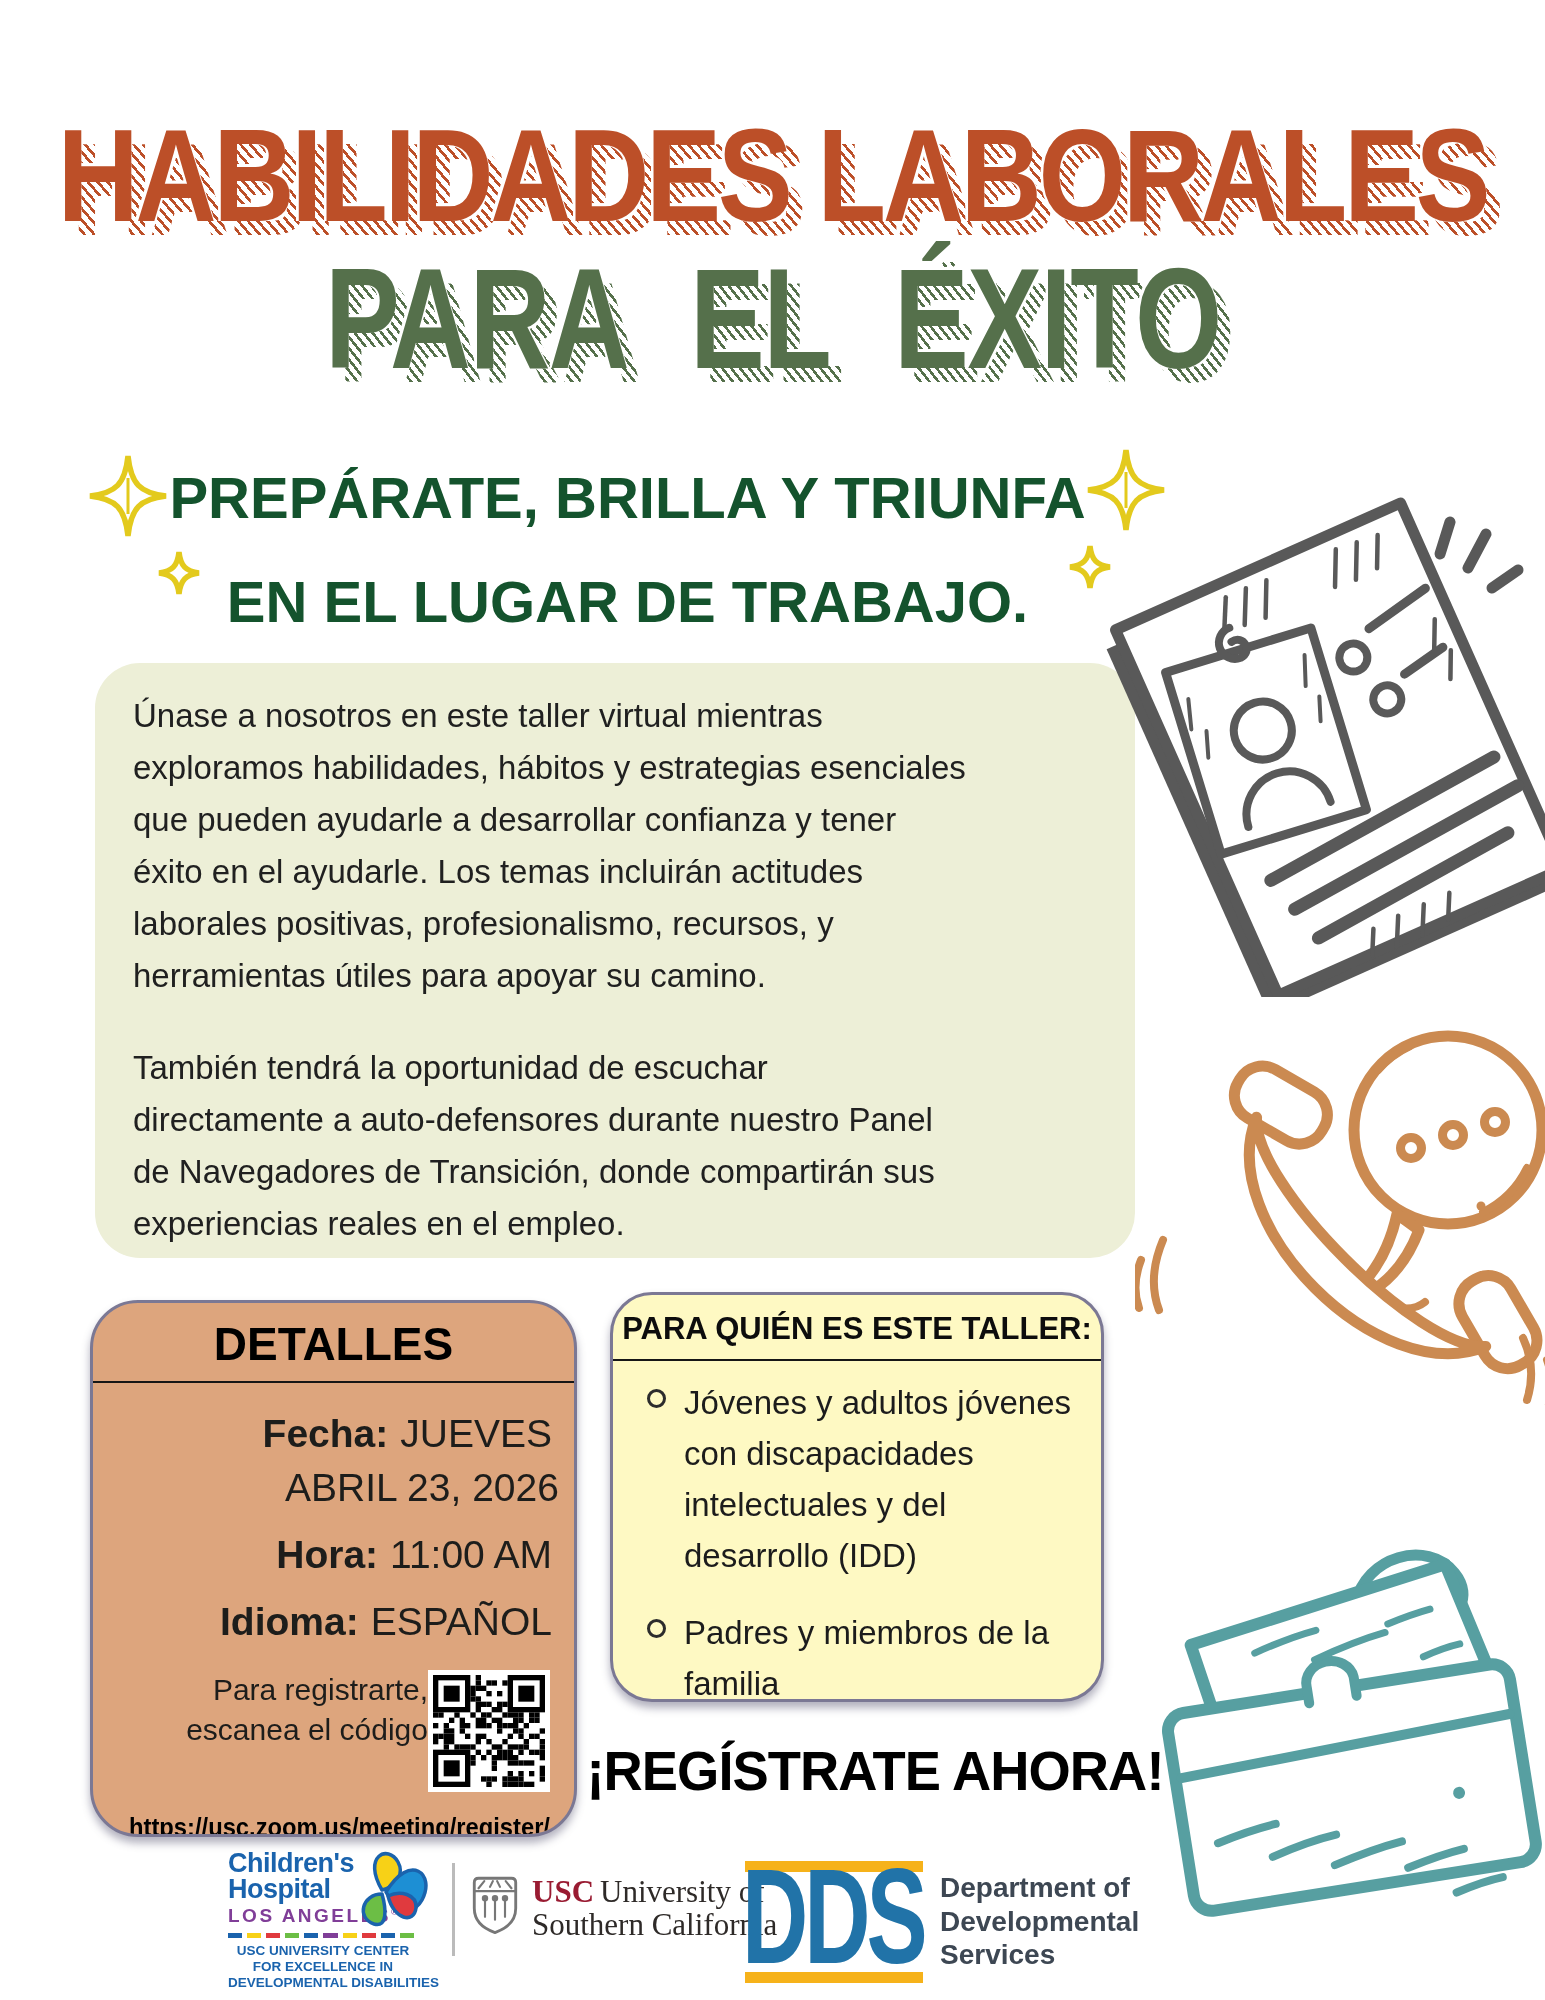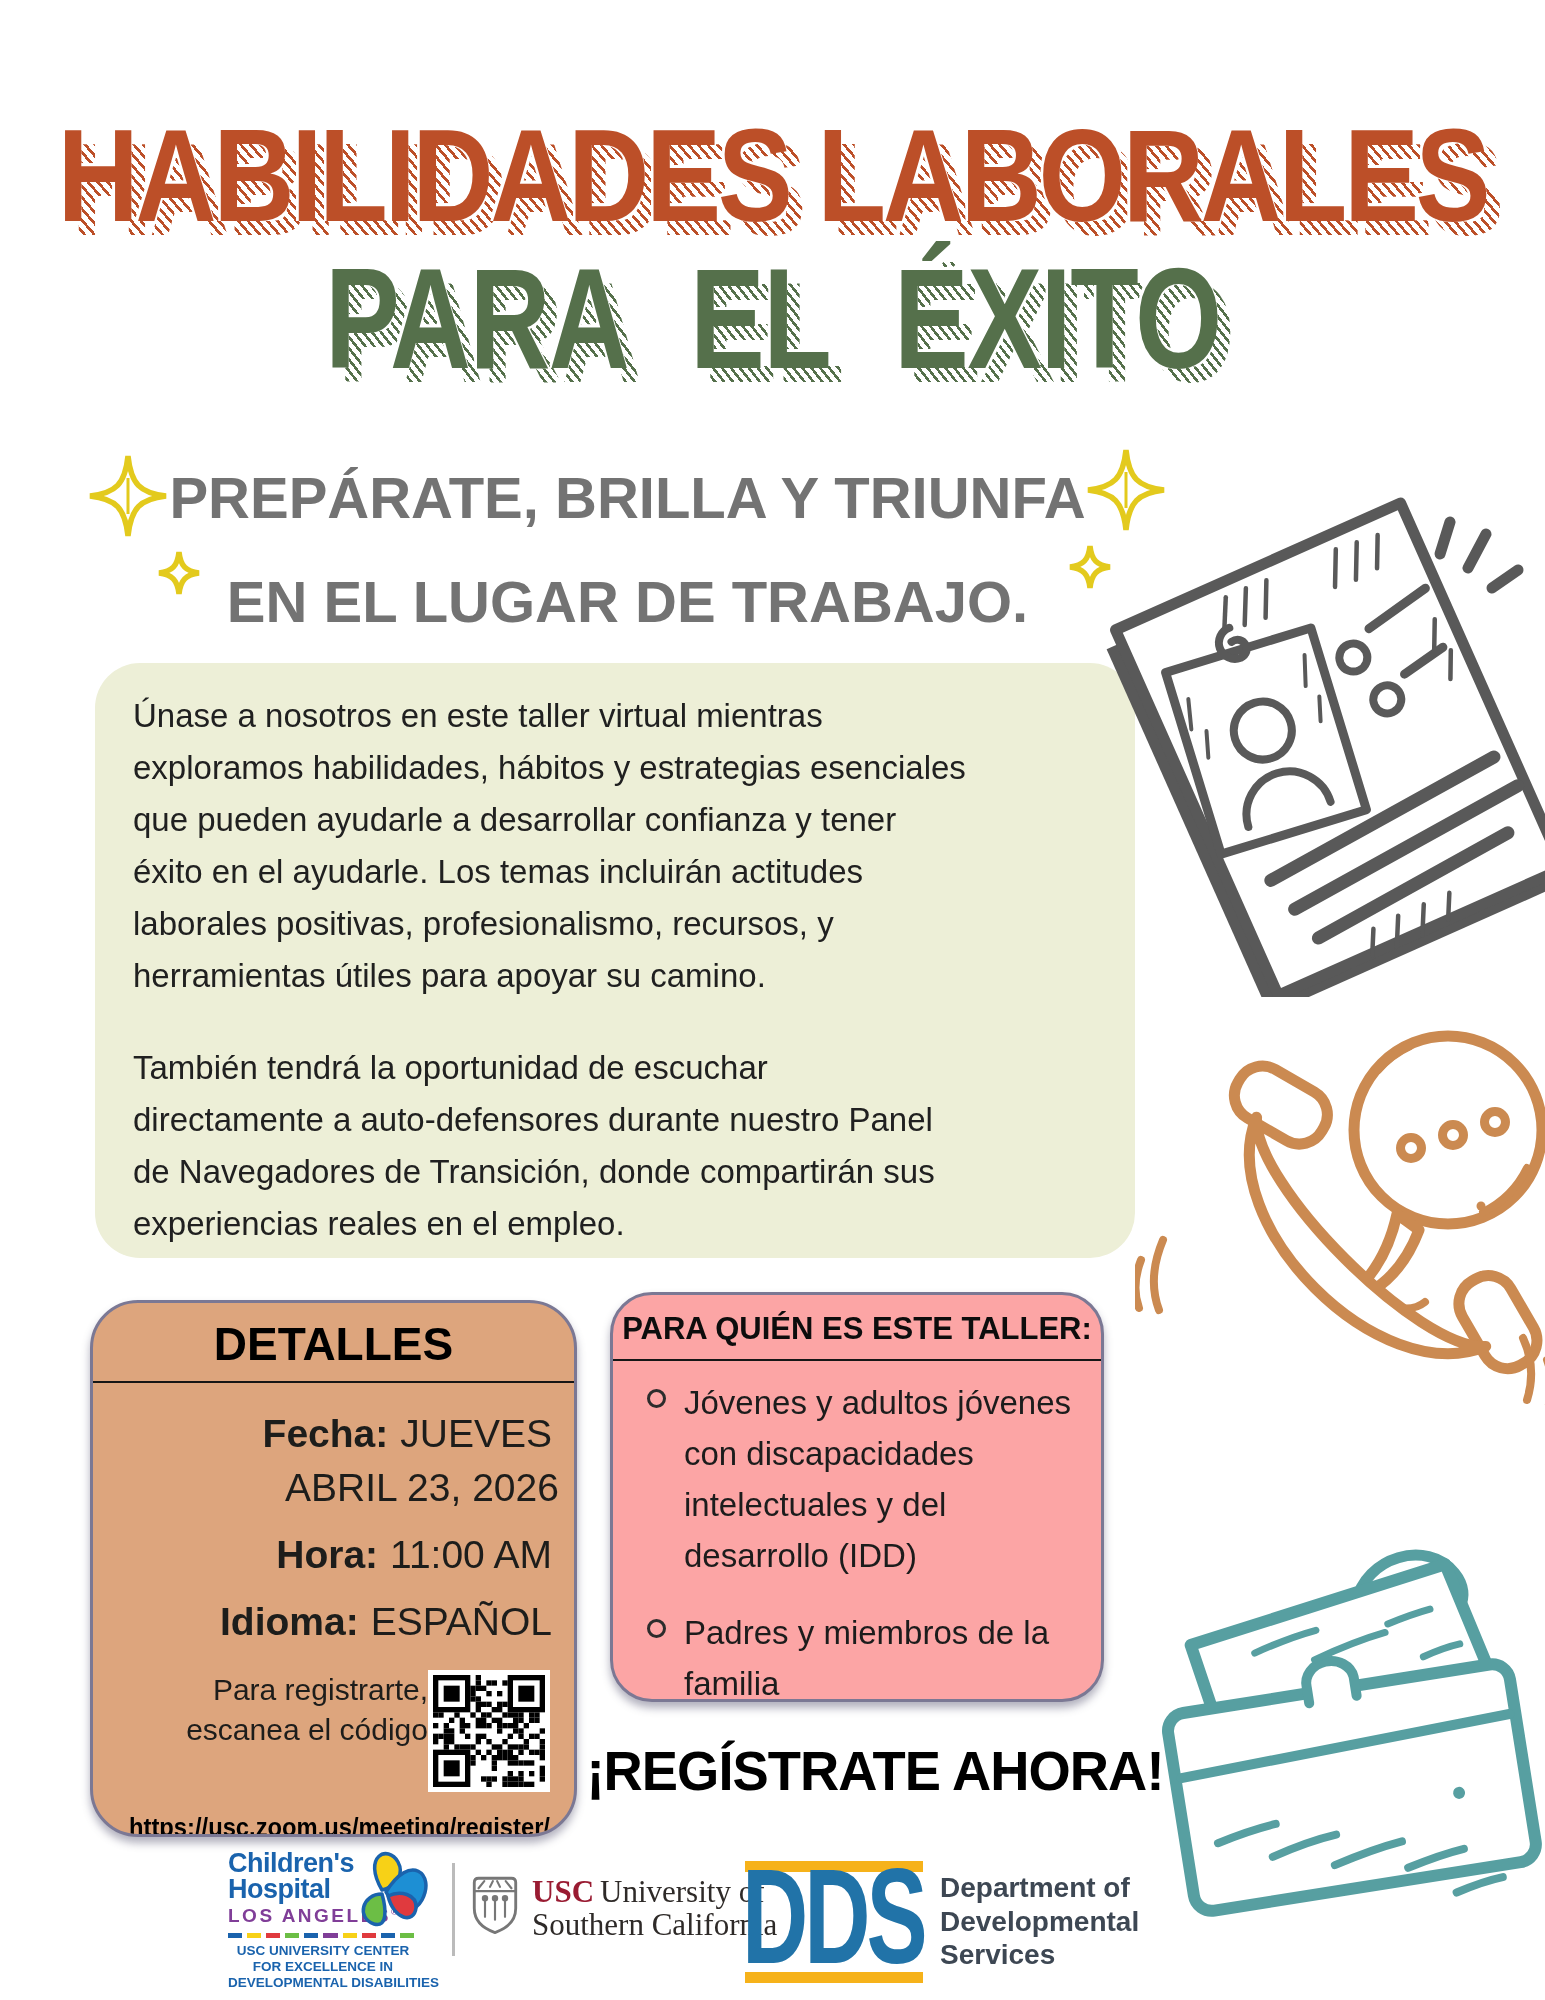--- a/index.html
+++ b/index.html
@@ -13,21 +13,21 @@
       background-image:repeating-linear-gradient(45deg,var(--c) 0 3px,transparent 3px 8px);
       -webkit-background-clip:text;background-clip:text;color:transparent;-webkit-text-fill-color:transparent;}
   .hatch .front{position:relative;color:var(--c);
       text-shadow:-3px -3px 0 #fff,0 -3px 0 #fff,-3px 0 0 #fff;}
   .title1{top:110px;}
   .title1 .hatch{--c:#bc4f28;font-size:131px;letter-spacing:-4px;transform:scaleX(0.86);}
   .title2{top:248px;}
   .title2 .hatch{--c:#55704b;font-size:142px;letter-spacing:-2px;word-spacing:46px;transform:scaleX(0.79);}
 
   .subtitle{position:absolute;top:446px;left:0;width:1255px;text-align:center;
-            font-size:58px;font-weight:bold;color:#737373;line-height:1.8;letter-spacing:0px;}
+            font-size:58px;font-weight:bold;color:#14532d;line-height:1.8;letter-spacing:0px;}
 
   
   .spark{position:absolute;}
   .spark-left{left:84px;top:440px;}
   .spark-right{left:1052px;top:436px;}
 
   
   .intro{position:absolute;left:95px;top:663px;width:1040px;height:595px;background:#edefd7;
          border-radius:45px;box-sizing:border-box;padding:27px 38px;z-index:1;}
   .intro .line{font-size:33px;line-height:52px;white-space:nowrap;color:#202020;}
@@ -53,21 +53,21 @@
   .reg-flex{display:flex;margin-top:26px;align-items:flex-start;}
   .reg-note{font-size:30px;line-height:40px;white-space:nowrap;flex:1;}
   .qr{width:112px;height:112px;background:#fff;padding:5px;margin-right:2px;}
   .qr svg{width:112px;height:112px;display:block;}
   .det-link{display:block;margin-top:16px;padding-left:12px;color:#000;font-weight:bold;
             text-decoration:none;}
   .det-link .ln{font-size:25px;line-height:38px;white-space:nowrap;text-decoration:underline;
                 display:inline-block;transform:scaleX(.95);transform-origin:left;}
 
   
-  .audience{position:absolute;left:610px;top:1292px;width:494px;height:410px;background:#fca5a5;
+  .audience{position:absolute;left:610px;top:1292px;width:494px;height:410px;background:#fef9c3;
             border:3px solid #7b7894;border-radius:42px;box-sizing:border-box;overflow:hidden;
             box-shadow:0 6px 9px rgba(84,82,110,.45);z-index:1;}
   .audience h3{margin:16px 8px 12px;text-align:center;font-size:31px;white-space:nowrap;color:#0d0d0d;}
   .aud-items{padding:16px 10px 0 34px;}
   .aud-item{display:flex;margin-bottom:26px;}
   .bullet{width:13px;height:13px;border:3px solid #2c2c2c;border-radius:50%;margin:12px 18px 0 0;
           flex:none;background:transparent;}
   .aud-lines .line{font-size:33px;line-height:51px;white-space:nowrap;color:#1c1c1c;}
 
   .cta{position:absolute;left:575px;top:1738px;width:600px;text-align:center;

